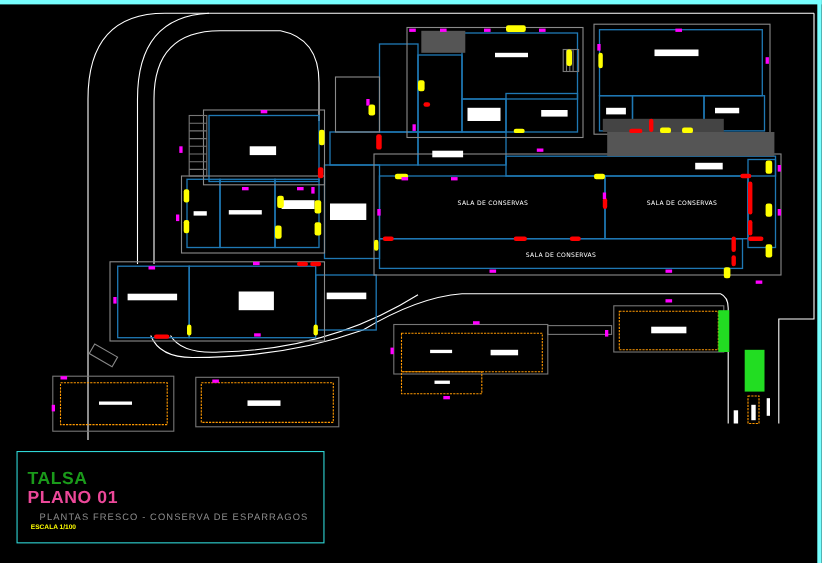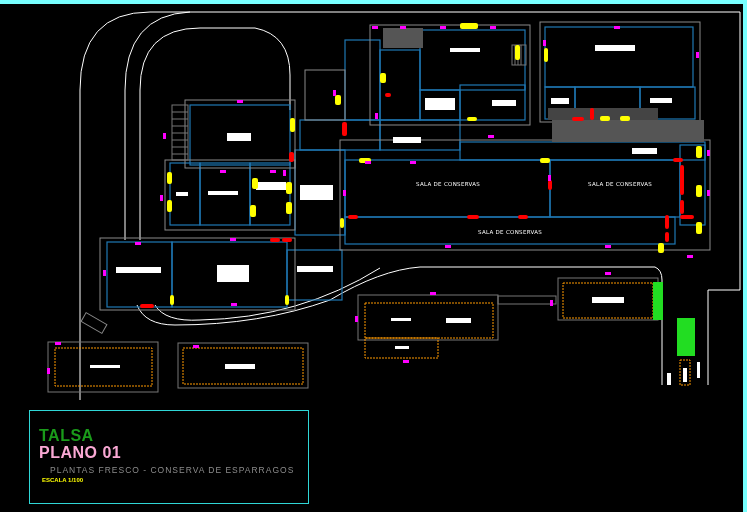--- a/index.html
+++ b/index.html
@@ -1,21 +1,21 @@
 <!DOCTYPE html>
 <html><head>
 <meta charset="utf-8">
 <style>
   html,body{margin:0;padding:0;background:#000;}
   body{width:747px;height:512px;overflow:hidden;position:relative;font-family:"Liberation Sans",sans-serif;}
   #frame{position:absolute;left:0;top:0;width:747px;height:512px;box-sizing:border-box;border:4px solid #7ff;border-left-width:0;border-bottom-width:0;}
   svg#plan{position:absolute;left:0;top:0;}
-  .title-block{position:absolute;left:15px;top:410px;width:280px;height:94px;border:1px solid #2fd6d6;box-sizing:border-box;margin-left:14px;}
+  .title-block{position:absolute;left:15px;top:410px;width:280px;height:84px;border:1px solid #2fd6d6;box-sizing:border-box;}
   .t-company{position:absolute;left:9px;top:16px;color:#1a9a1a;font-weight:bold;font-size:16px;letter-spacing:0.5px;}
-  .t-plano{position:absolute;left:9px;top:33px;color:#f9a8d4;font-weight:bold;font-size:16px;letter-spacing:0.5px;}
+  .t-plano{position:absolute;left:9px;top:33px;color:#ec4899;font-weight:bold;font-size:16px;letter-spacing:0.5px;}
   .t-sub{position:absolute;left:20px;top:54px;color:#8c8c8c;font-size:8.5px;letter-spacing:1px;}
   .t-scale{position:absolute;left:12px;top:66px;color:#ff0;font-weight:bold;font-size:6px;}
   .room-label{font-family:"DejaVu Sans",sans-serif;font-size:5.5px;fill:#fff;letter-spacing:0.3px;}
 </style>
 </head>
 <body>
 
 <div id="frame"></div>
 
 <svg id="plan" width="747" height="512" viewBox="0 0 747 512">

